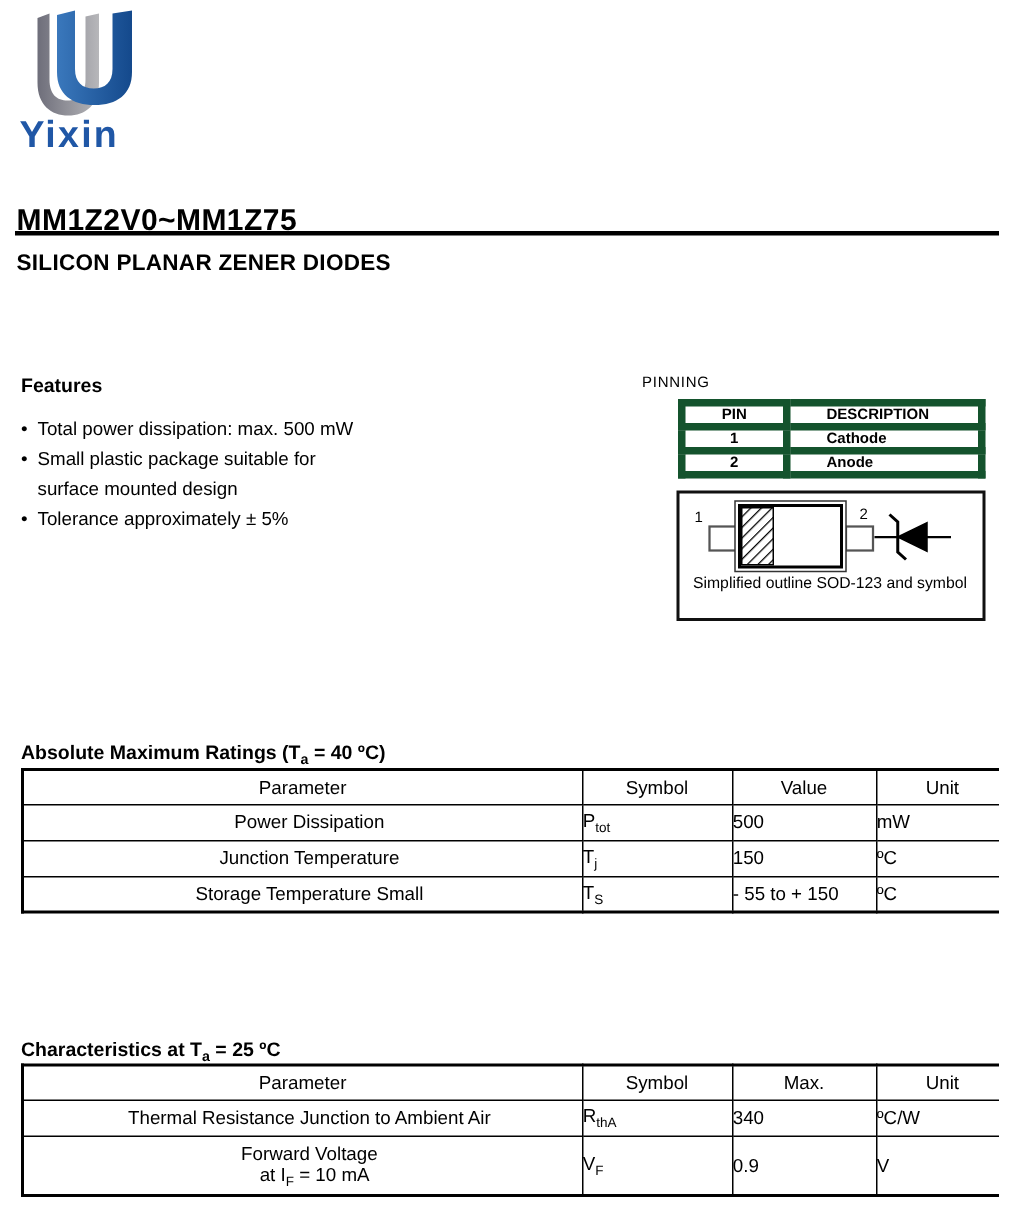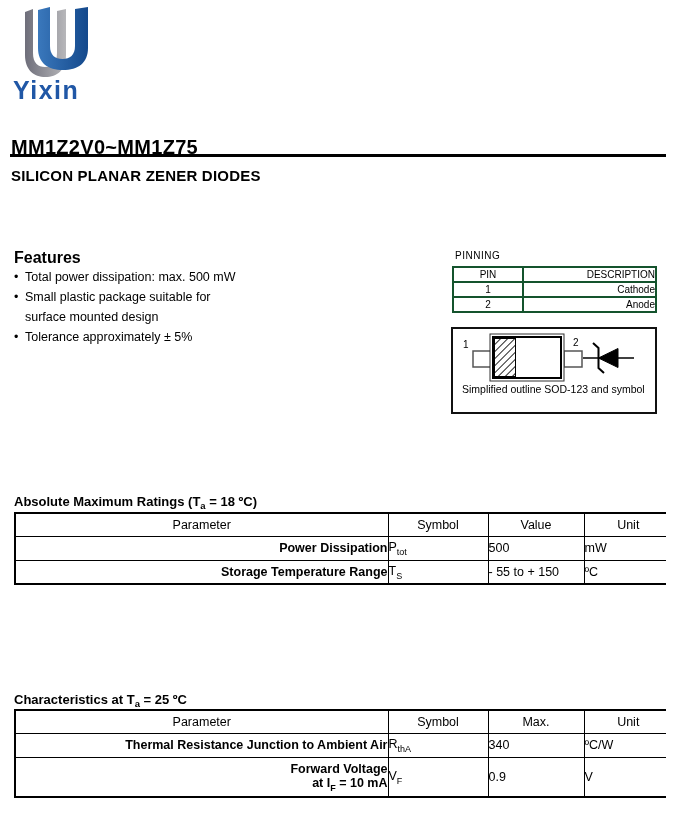--- a/index.html
+++ b/index.html
@@ -28,34 +28,34 @@
     font-size: 20px; font-weight: bold; letter-spacing: 0.3px;
   }
   .rule { position: absolute; left: 10px; top: 154px; width: 667px; height: 3px; background: #000; }
   .subtitle {
     position: absolute; left: 11px; top: 167px;
     font-size: 15px; font-weight: bold; letter-spacing: 0.2px;
   }
 
   
   .features { position: absolute; left: 14px; top: 249px; width: 380px; }
-  .features-title { font-size: 16px; font-weight: bold; margin-bottom: 0; }
+  .features-title { font-size: 13px; font-weight: bold; margin-bottom: 12px; }
   .feature-line { display: flex; font-size: 12.5px; line-height: 20px; }
   .feature-bullet { width: 11px; flex: 0 0 11px; }
 
   
-  .pinning-label { position: absolute; left: 455px; top: 250px; font-size: 10px; letter-spacing: 0.5px; }
+  .pinning-label { position: absolute; left: 428px; top: 250px; font-size: 10px; letter-spacing: 0.5px; }
   .pin-table {
     position: absolute; left: 452px; top: 266px; width: 205px;
     border-collapse: collapse; font-size: 10px; table-layout: fixed;
     border: 1px solid #000; border-top: 2px solid #000;
   }
-  .pin-table th, .pin-table td { border: 2px solid #14532d; height: 15px; font-weight: normal; }
+  .pin-table th, .pin-table td { border: 5px solid #14532d; height: 15px; font-weight: bold; }
   .pin-table .pin-col { width: 70px; text-align: center; }
-  .pin-table .desc-col { text-align: right; padding-left: 24px; }
+  .pin-table .desc-col { text-align: left; padding-left: 24px; }
 
   
   .outline-box {
     position: absolute; left: 451px; top: 327px; width: 206px; height: 87px;
     border: 2px solid #111; background: #fff;
   }
   .pkg-svg { position: absolute; left: 0; top: 0; }
   .pkg-captions { position: absolute; left: 9px; top: 54px; font-size: 10.5px; line-height: 13px; }
 
   
@@ -67,21 +67,21 @@
   .spec-table {
     position: absolute; left: 14px; width: 658px;
     border-collapse: collapse; table-layout: fixed;
     font-size: 12.5px; border: 2px solid #000;
   }
   .spec-table-1 { top: 512px; }
   .spec-table-2 { top: 709px; }
   .spec-table th, .spec-table td { border: 1px solid #000; font-weight: normal; }
   .spec-table th { height: 23px; }
   .spec-table td { height: 24px; }
-  .spec-table .param { text-align: right; padding-left: 9px; font-weight: bold; }
+  .spec-table .param { text-align: center; padding-left: 9px; }
   .spec-table sub { font-size: 9px; }
   .spec-table .row-tall td { height: 40px; }
   .param-line2 { padding-left: 7px; }
   col.c-param { width: 373px; }
   col.c-sym { width: 100px; }
   col.c-val { width: 96px; }
   col.c-unit { width: 89px; }
 </style>
 </head>
 <body>
@@ -170,21 +170,21 @@
         <path d="M140,14 L145.5,19 L145.5,39 L151,44" fill="none" stroke="#000" stroke-width="2"></path>
         <path d="M145.5,29 L165,19.5 L165,38.5 Z" fill="#000" stroke="#000" stroke-width="1"></path>
       </g>
     </svg>
     <div class="pkg-captions">
       <div>Simplified outline SOD-123 and symbol</div>
     </div>
   </div>
 
   <div class="sec-title sec-title-1">
-    <span>Absolute Maximum Ratings (T</span><span class="t-sub">a</span><span> = 18 ºC)</span>
+    <span>Absolute Maximum Ratings (T</span><span class="t-sub">a</span><span> = 40 ºC)</span>
   </div>
   <table class="spec-table spec-table-1">
     <colgroup>
         <col class="c-param">
         <col class="c-sym">
         <col class="c-val">
         <col class="c-unit">
       </colgroup>
     <tbody>
         <tr>
@@ -193,21 +193,27 @@
       <th>Value</th>
       <th>Unit</th>
     </tr>
     <tr>
       <td class="param">Power Dissipation</td>
       <td><span>P</span><sub>tot</sub></td>
       <td>500</td>
       <td>mW</td>
     </tr>
     <tr>
-      <td class="param">Storage Temperature Range</td>
+      <td class="param">Junction Temperature</td>
+      <td><span>T</span><sub>j</sub></td>
+      <td>150</td>
+      <td>ºC</td>
+    </tr>
+    <tr>
+      <td class="param">Storage Temperature Small</td>
       <td><span>T</span><sub>S</sub></td>
       <td>- 55 to + 150</td>
       <td>ºC</td>
     </tr>
   </tbody>
     </table>
 
   <div class="sec-title sec-title-2">
     <span>Characteristics at T</span><span class="t-sub">a</span><span> = 25 ºC</span>
   </div>

